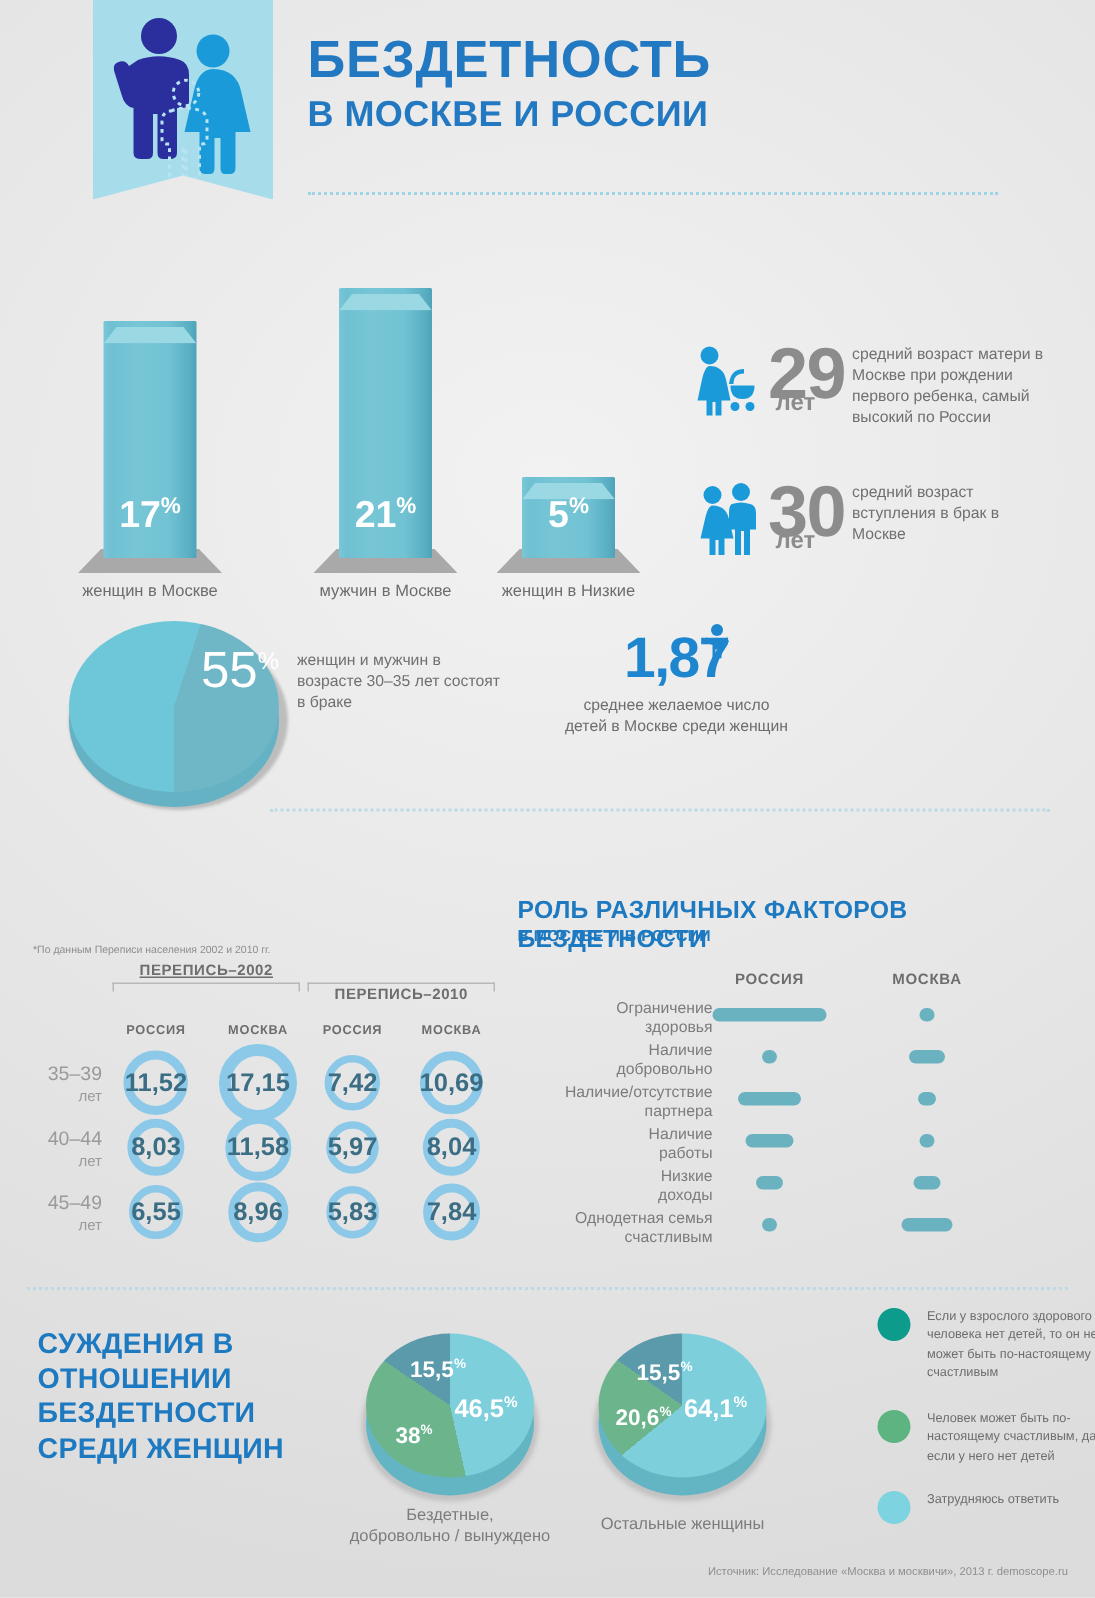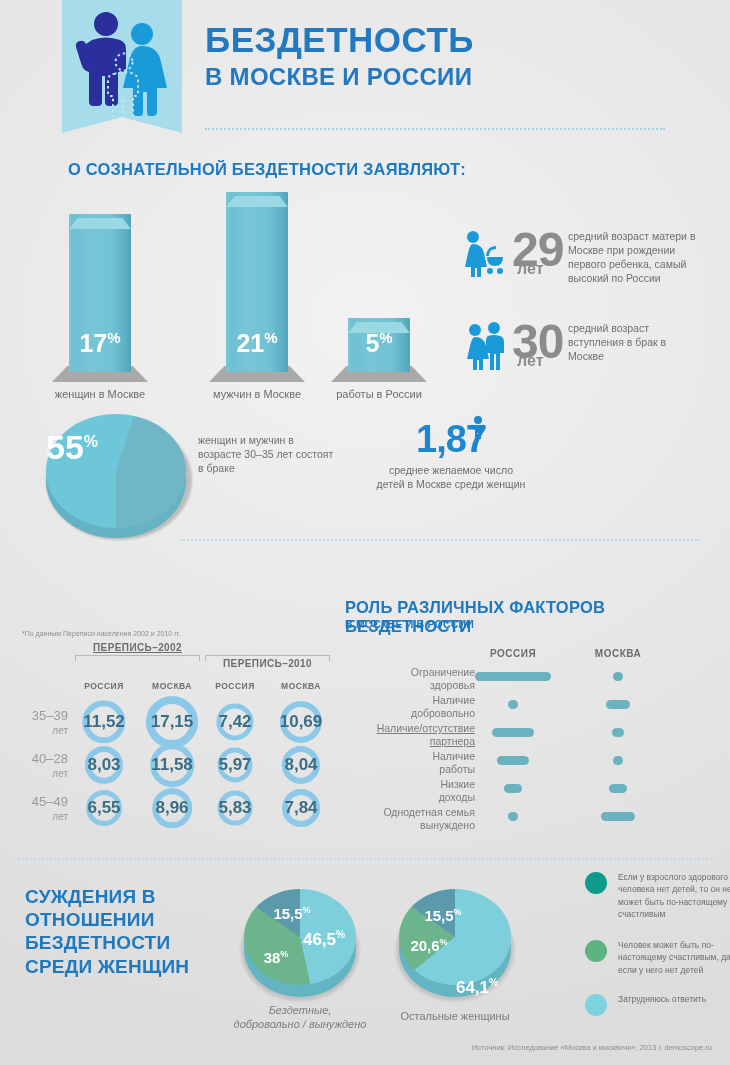--- a/index.html
+++ b/index.html
@@ -103,22 +103,22 @@
     left: 46px; top: 424px; width: 140px; height: 114px;
     border-radius: 50%;
     background: #64b2c3;
   }
   .pie55-top {
     left: 46px; top: 414px; width: 140px; height: 114px;
     border-radius: 50%;
     background: conic-gradient(from 180deg, #6dc7d8 0deg 198deg, #6fb7c6 198deg 360deg);
   }
   .pie55-val {
-    left: 46px; top: 430px; width: 140px; text-align: left;
-    font-size: 34px; font-weight: bold; color: #fff; line-height: 1;
+    left: 46px; top: 430px; width: 140px; text-align: right;
+    font-size: 34px; font-weight: normal; color: #fff; line-height: 1;
   }
   .pie55-val sup { font-size: 16px; vertical-align: super; }
 
   
   .bignum {
     font-size: 38px; font-weight: bold; color: #1e86cf; line-height: 1;
     letter-spacing: -1px; text-align: center;
   }
   .bignum-cap {
     font-size: 10.5px; color: #6d6d6d; text-align: center; line-height: 1.34;
@@ -215,21 +215,20 @@
       <path d="M52 74 q10 -4 20 0 q4 2 4 7 l0 12 q0 3 -3 3 l-2 0 l0 20 q0 3 -4 3 l-2 0 q-3 0 -3 -3 l0 -17 l-2 0 l0 17 q0 3 -3 3 l-2 0 q-4 0 -4 -3 l0 -20 l-2 0 q-3 0 -3 -3 l0 -12 q0 -5 4 -7 z" fill="none" stroke="#b9e5f2" stroke-width="2" stroke-dasharray="2.5 3"></path>
     </svg>
   </div>
 
   <div class="abs hdr-title">
     <h1>БЕЗДЕТНОСТЬ</h1>
     <h2>В МОСКВЕ И РОССИИ</h2>
   </div>
   <div class="abs hdr-rule"></div>
 
-  <div class="abs sec-title" style="left:68px; top:160px;">О СОЗНАТЕЛЬНОЙ БЕЗДЕТНОСТИ ЗАЯВЛЯЮТ:</div>
 
   <div class="abs bar-wrap" style="left:52px; top:218px; width:96px; height:164px;">
     <div class="bar-base"></div>
     <div class="bar-body" style="height:158px;"></div>
     <div class="bar-top" style="top:0;"></div>
     <div class="bar-val"><span>17</span><sup>%</sup></div>
     <div class="bar-label">женщин в Москве</div>
   </div>
 
   <div class="abs bar-wrap" style="left:209px; top:196px; width:96px; height:186px;">
@@ -238,21 +237,21 @@
     <div class="bar-top" style="top:0;"></div>
     <div class="bar-val"><span>21</span><sup>%</sup></div>
     <div class="bar-label">мужчин в Москве</div>
   </div>
 
   <div class="abs bar-wrap" style="left:331px; top:322px; width:96px; height:60px;">
     <div class="bar-base"></div>
     <div class="bar-body" style="height:54px;"></div>
     <div class="bar-top" style="top:0;"></div>
     <div class="bar-val"><span>5</span><sup>%</sup></div>
-    <div class="bar-label">работы в России</div>
+    <div class="bar-label">женщин в Низкие</div>
   </div>
 
   <div class="abs" style="left:462px; top:228px;">
     <svg width="46" height="48" viewBox="0 0 46 48" style="position:absolute;left:0;top:2px;">
       <circle cx="11" cy="7" r="6" fill="#1b9ad9"></circle>
       <path d="M11 14 q9 0 11 9 l3 14 l-6 0 l0 10 l-4 0 l0 -9 l-2 0 l0 9 l-4 0 l0 -10 l-6 0 l3 -14 q2 -9 5 -9 z" fill="#1b9ad9"></path>
       <path d="M24 26 q1 -10 10 -10 l0 3 q-7 0 -7 7 z" fill="#1b9ad9"></path>
       <path d="M25 27 q0 9 8 9 q8 0 8 -9 z" fill="#1b9ad9"></path>
       <circle cx="28" cy="41" r="3" fill="#1b9ad9"></circle>
       <circle cx="38" cy="41" r="3" fill="#1b9ad9"></circle>
@@ -312,41 +311,41 @@
         <div>здоровья</div>
       </div>
       <div class="fac-bar" style="width: 76px; left: 168px; top: 4px;"></div>
       <div class="fac-bar" style="width: 10px; left: 273px; top: 4px;"></div>
       <div class="fac-label" style="top: 26px; right: 210px; width: 140px;">
         <div>Наличие</div>
         <div>добровольно</div>
       </div>
       <div class="fac-bar" style="width: 10px; left: 168px; top: 32px;"></div>
       <div class="fac-bar" style="width: 24px; left: 273px; top: 32px;"></div>
-      <div class="fac-label" style="top: 54px; right: 210px; width: 140px; text-decoration: underline;">
+      <div class="fac-label" style="top: 54px; right: 210px; width: 140px;">
         <div>Наличие/отсутствие</div>
         <div>партнера</div>
       </div>
       <div class="fac-bar" style="width: 42px; left: 168px; top: 60px;"></div>
       <div class="fac-bar" style="width: 12px; left: 273px; top: 60px;"></div>
       <div class="fac-label" style="top: 82px; right: 210px; width: 140px;">
         <div>Наличие</div>
         <div>работы</div>
       </div>
       <div class="fac-bar" style="width: 32px; left: 168px; top: 88px;"></div>
       <div class="fac-bar" style="width: 10px; left: 273px; top: 88px;"></div>
       <div class="fac-label" style="top: 110px; right: 210px; width: 140px;">
         <div>Низкие</div>
         <div>доходы</div>
       </div>
       <div class="fac-bar" style="width: 18px; left: 168px; top: 116px;"></div>
       <div class="fac-bar" style="width: 18px; left: 273px; top: 116px;"></div>
       <div class="fac-label" style="top: 138px; right: 210px; width: 140px;">
         <div>Однодетная семья</div>
-        <div>вынуждено</div>
+        <div>счастливым</div>
       </div>
       <div class="fac-bar" style="width: 10px; left: 168px; top: 144px;"></div>
       <div class="fac-bar" style="width: 34px; left: 273px; top: 144px;"></div>
     </div>
 
   <div class="abs" style="left:22px; top:630px; font-size:7px; color:#8e8e8e;">*По данным Переписи населения 2002 и 2010 гг.</div>
 
   <div class="abs cen-bracket" style="left:75px; top:655px; width:125px;"></div>
   <div class="abs cen-group" style="left:75px; top:642px; width:125px;text-decoration:underline;">ПЕРЕПИСЬ–2002</div>
   <div class="abs cen-bracket" style="left:205px; top:655px; width:125px;"></div>
@@ -368,21 +367,21 @@
         <div class="cen-num">17,15</div>
       </div>
       <div class="cen-cell" style="left: 235px; top: 722px; width: 0px; height: 0px;">
         <div class="cen-ring" style="width: 37.249px; height: 37.249px; border-width: 5.95984px;"></div>
         <div class="cen-num">7,42</div>
       </div>
       <div class="cen-cell" style="left: 301px; top: 722px; width: 0px; height: 0px;">
         <div class="cen-ring" style="width: 42.2064px; height: 42.2064px; border-width: 6.75303px;"></div>
         <div class="cen-num">10,69</div>
       </div>
-      <div class="abs cen-age" style="left: 10px; width: 58px; top: 752px;"><div>40–28</div><small>лет</small></div>
+      <div class="abs cen-age" style="left: 10px; width: 58px; top: 752px;"><div>40–44</div><small>лет</small></div>
       <div class="cen-cell" style="left: 104px; top: 765px; width: 0px; height: 0px;">
         <div class="cen-ring" style="width: 38.1738px; height: 38.1738px; border-width: 6.1078px;"></div>
         <div class="cen-num">8,03</div>
       </div>
       <div class="cen-cell" style="left: 172px; top: 765px; width: 0px; height: 0px;">
         <div class="cen-ring" style="width: 43.5557px; height: 43.5557px; border-width: 6.96891px;"></div>
         <div class="cen-num">11,58</div>
       </div>
       <div class="cen-cell" style="left: 235px; top: 765px; width: 0px; height: 0px;">
         <div class="cen-ring" style="width: 35.0507px; height: 35.0507px; border-width: 5.60812px;"></div>
@@ -415,28 +414,28 @@
 
   <div class="abs big-head" style="left:25px; top:885px; width:190px;">СУЖДЕНИЯ В ОТНОШЕНИИ БЕЗДЕТНОСТИ СРЕДИ ЖЕНЩИН</div>
 
   <div class="abs" id="bottom-pies" style="left:0; top:0; width:730px; height:1065px;">
       <div class="bp-shadow" style="left: 241px; top: 899px; width: 118px; height: 102px;"></div>
       <div class="bp-bottom" style="left: 244px; top: 901px; width: 112px; height: 96px;"></div>
       <div class="bp-top" style="left: 244px; top: 889px; width: 112px; height: 96px; background: conic-gradient(rgb(125, 207, 220) 0deg, rgb(125, 207, 220) 167.4deg, rgb(107, 180, 140) 167.4deg, rgb(107, 180, 140) 304.2deg, rgb(91, 154, 171) 304.2deg, rgb(91, 154, 171) 360deg);"></div>
       <div class="bp-lbl" style="font-size: 17px; left: 324px; top: 939px; transform: translate(-50%, -50%);">46,5<sup>%</sup></div>
       <div class="bp-lbl" style="font-size: 15px; left: 276px; top: 957px; transform: translate(-50%, -50%);">38<sup>%</sup></div>
       <div class="bp-lbl" style="font-size: 15px; left: 292px; top: 913px; transform: translate(-50%, -50%);">15,5<sup>%</sup></div>
-      <div class="bp-cap" style="left: 220px; top: 1003px; width: 160px; font-style: italic;">
+      <div class="bp-cap" style="left: 220px; top: 1003px; width: 160px;">
         <div>Бездетные,</div>
         <div>добровольно / вынуждено</div>
       </div>
       <div class="bp-shadow" style="left: 396px; top: 899px; width: 118px; height: 102px;"></div>
       <div class="bp-bottom" style="left: 399px; top: 901px; width: 112px; height: 96px;"></div>
       <div class="bp-top" style="left: 399px; top: 889px; width: 112px; height: 96px; background: conic-gradient(rgb(125, 207, 220) 0deg, rgb(125, 207, 220) 230.76deg, rgb(107, 180, 140) 230.76deg, rgb(107, 180, 140) 304.92deg, rgb(91, 154, 171) 304.92deg, rgb(91, 154, 171) 360.72deg);"></div>
-      <div class="bp-lbl" style="font-size: 17px; left: 477px; top: 939px; transform: translate(-50%, -50%); margin-top: 48px;">64,1<sup>%</sup></div>
+      <div class="bp-lbl" style="font-size: 17px; left: 477px; top: 939px; transform: translate(-50%, -50%);">64,1<sup>%</sup></div>
       <div class="bp-lbl" style="font-size: 15px; left: 429px; top: 945px; transform: translate(-50%, -50%);">20,6<sup>%</sup></div>
       <div class="bp-lbl" style="font-size: 15px; left: 443px; top: 915px; transform: translate(-50%, -50%);">15,5<sup>%</sup></div>
       <div class="bp-cap" style="left: 375px; top: 1009px; width: 160px;">
         <div>Остальные женщины</div>
       </div>
     </div>
 
   <div class="abs" id="legend" style="left:585px; top:872px; width:135px;">
       <div class="lg-dot" style="left: 0px; top: 0px; background: rgb(13, 155, 140);"></div>
       <div class="lg-txt" style="left: 33px; top: -1px;">Если у взрослого здорового человека нет детей, то он не может быть по-настоящему счастливым</div>

